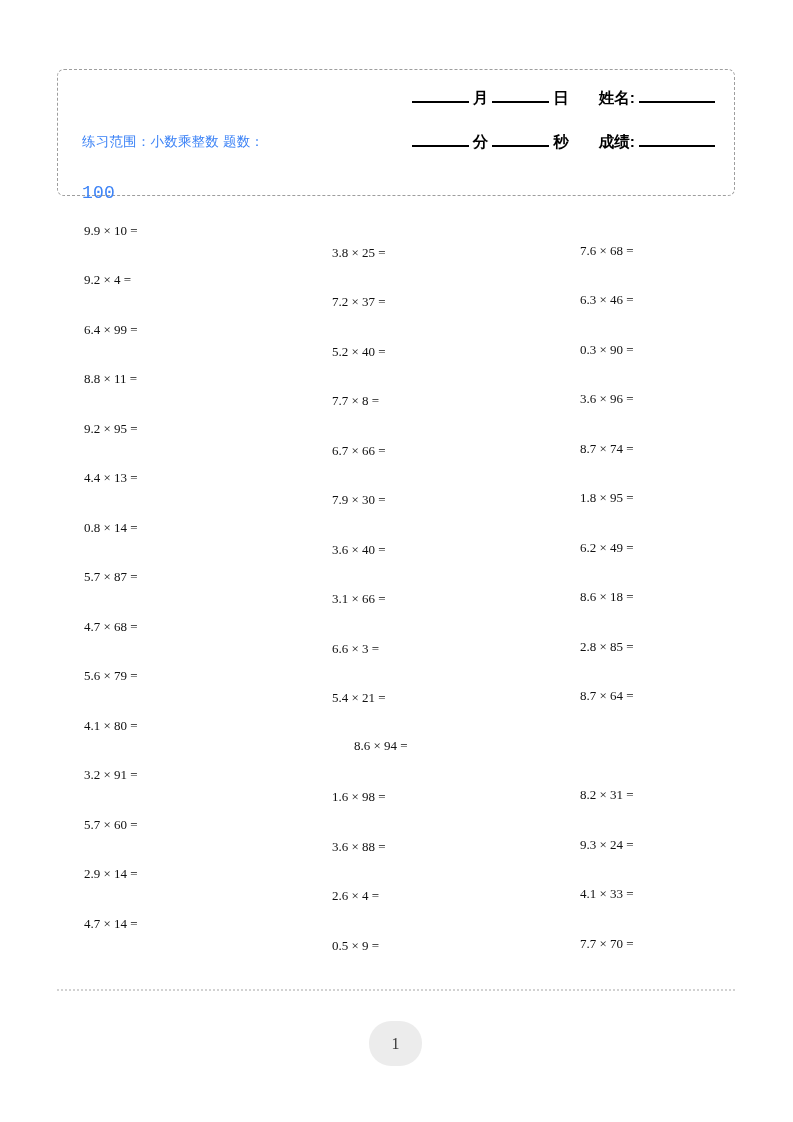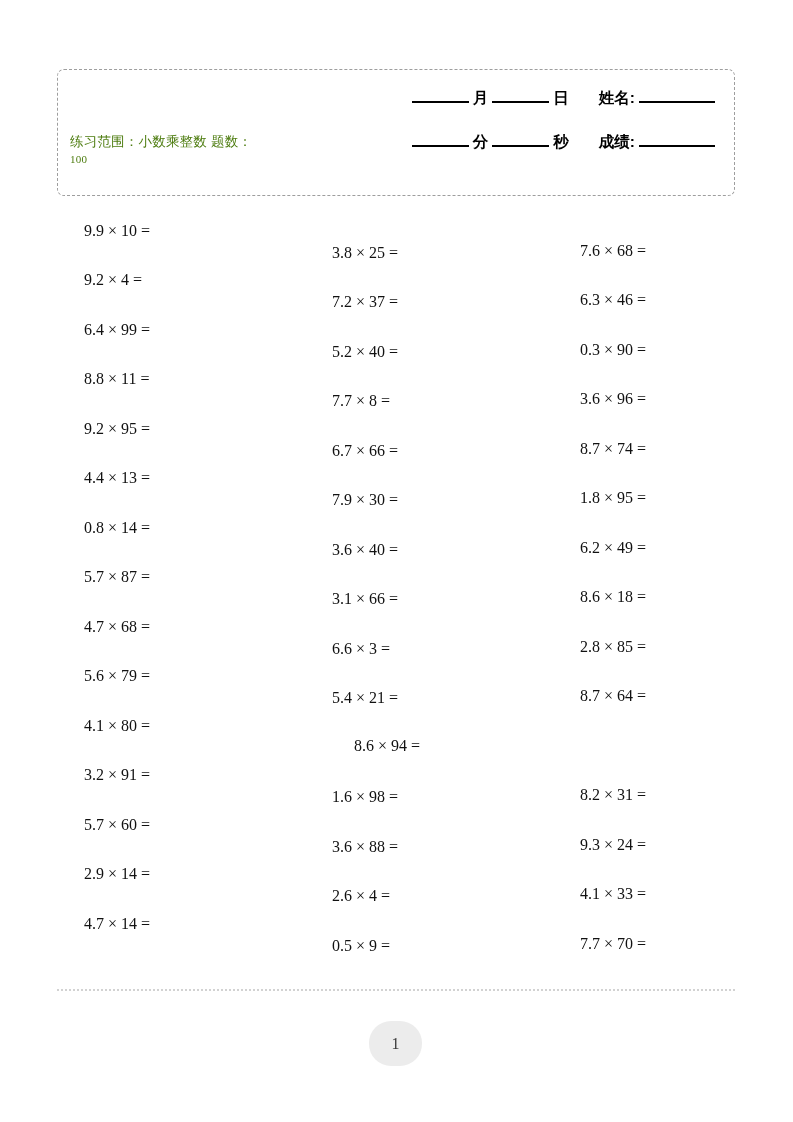--- a/index.html
+++ b/index.html
@@ -33,33 +33,34 @@
     width: 678px;
     height: 127px;
     box-sizing: border-box;
     border: 1.5px dashed #9e9e9e;
     border-radius: 7px;
     background: #ffffff;
   }
 
   .scope-block {
     position: absolute;
-    left: 12px;
+    left: 24px;
     top: 62px;
     width: 290px;
     font-size: 13.5px;
     line-height: 1.45;
     font-family: "Liberation Sans", "DejaVu Sans", sans-serif;
-    color: #4d7c0f;
+    color: #3b82f6;
     letter-spacing: 0.2px;
   }
   .scope-block .scope-count {
     display: block;
-    font-family: Liberation Serif, serif;
-    font-size: 11px;
+    font-family: Liberation Mono, monospace;
+    font-size: 18px;
+    margin-top: 28px;
   }
 
   .meta-block {
     position: absolute;
     right: 16px;
     top: 18px;
     width: 345px;
   }
   .meta-row {
     display: flex;
@@ -94,21 +95,21 @@
     width: 678px;
   }
   .prow {
     display: flex;
     height: 49.5px;
     align-items: center;
   }
   .cell {
     width: 33.333%;
     box-sizing: border-box;
-    font-size: 16px;
+    font-size: 13px;
     font-family: "Liberation Serif", "DejaVu Serif", serif;
     color: #111111;
     white-space: nowrap;
   }
   .cell-1 { padding-left: 27px; }
   .cell-2 { padding-left: 49px; margin-top: 44px; }
   .cell-3 { padding-left: 71px; margin-top: 40px; }
 
   
   .footer-rule {

